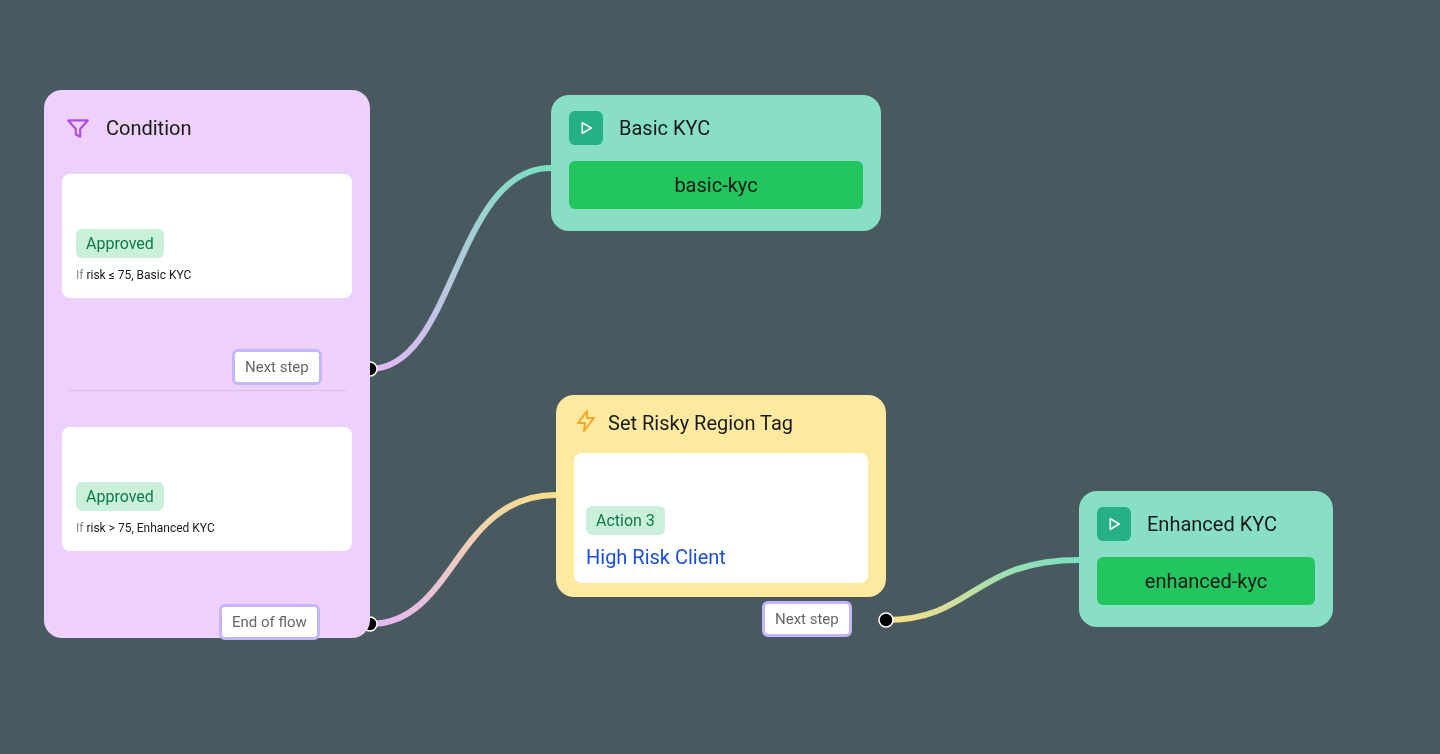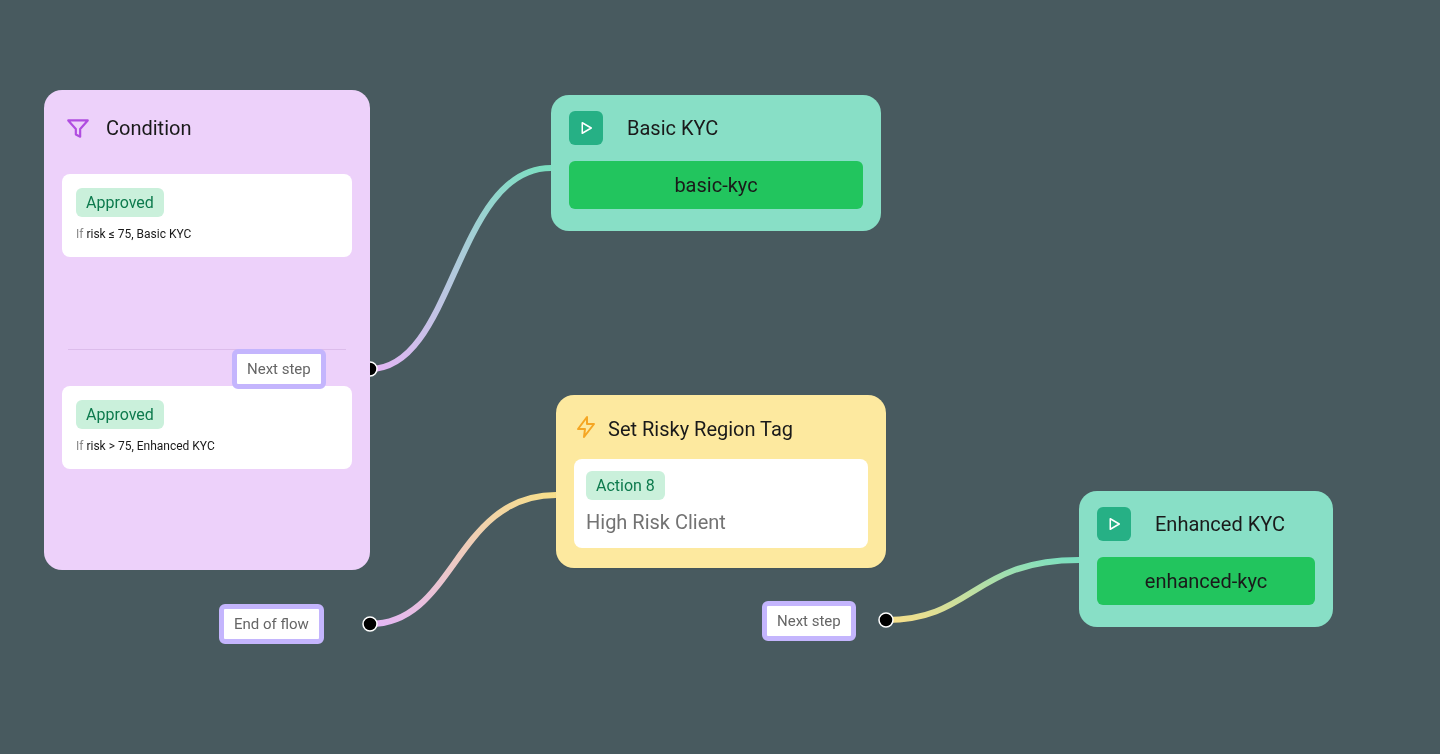--- a/index.html
+++ b/index.html
@@ -35,21 +35,21 @@
       position: absolute;
       border-radius: 18px;
       z-index: 2;
     }
 
     
     .node-condition {
       left: 44px;
       top: 90px;
       width: 326px;
-      height: 480px;
+      height: 548px;
       background: #edd1fa;
       padding: 22px 18px 18px 18px;
     }
     .node-condition .node-header {
       display: flex;
       align-items: center;
       gap: 12px;
       margin-bottom: 30px;
     }
     .node-condition .icon-box {
@@ -67,50 +67,51 @@
     .cond-block {
       background: #fff;
       border-radius: 8px;
       padding: 14px 14px 16px 14px;
     }
     .pill {
       display: inline-block;
       font-size: 16px;
       padding: 5px 10px;
       border-radius: 6px;
+      margin-top: 41px;
     }
     .pill-green { background: #caf0db; color: #0d7a4d; }
     .cond-text {
       margin-top: 10px;
       font-size: 12px;
       color: #1a1a1a;
     }
     .cond-text .if { color: #888; }
     .port-badge {
       position: absolute;
       background: #fff;
-      border: 5px solid #c4b5fd;
+      border: 3px solid #c4b5fd;
       border-radius: 6px;
       font-size: 15px;
       color: #666;
       padding: 6px 10px;
       z-index: 3;
     }
     .divider {
       border: none;
       border-top: 1px solid #dcbceb;
       margin: 0 6px;
     }
 
     
     .node-teal {
       background: #88dfc6;
       padding: 16px 18px 22px 18px;
     }
-    .node-teal .node-header { display:flex; align-items:center; gap:24px; margin-bottom: 16px; }
+    .node-teal .node-header { display:flex; align-items:center; gap:16px; margin-bottom: 16px; }
     .play-box {
       width: 34px; height: 34px;
       background: #26b085;
       border-radius: 6px;
       display:flex;align-items:center;justify-content:center;
     }
     .node-teal .title {
       font-size: 20px;
       font-weight: 400;
       color: #1a1a1a;
@@ -120,33 +121,33 @@
       border-radius: 6px;
       padding: 12px 14px;
       text-align: center;
       font-size: 20px;
       color: #1a1a1a;
     }
 
     
     .node-yellow {
       background: #fde99f;
-      padding: 20px 18px;
+      padding: 14px 18px;
       border-radius: 18px;
       box-shadow: 0 1px 2px rgba(0,0,0,0.06);
     }
     .node-yellow .node-header { display:flex; align-items:center; gap:10px; margin-bottom: 16px; }
     .node-yellow .title { font-size: 20px; color: #1a1a1a; }
     .action-card {
       background: #fff;
       border-radius: 8px;
       padding: 12px 12px 14px 12px;
     }
     .action-card .pill-green { color:#0d7a4d; }
-    .action-text { margin-top: 10px; font-size: 20px; color:#737373; }
+    .action-text { margin-top: 10px; font-size: 20px; color:#1d4ed8; }
 
     
     #node-basic-kyc { left: 551px; top: 95px; width: 330px; }
     #node-set-risky { left: 556px; top: 395px; width: 330px; }
     #node-enhanced { left: 1079px; top: 491px; width: 254px; }
 
     #badge-next1 { left: 232px; top: 349px; }
     #badge-endflow { left: 219px; top: 604px; text-align: right; }
     #badge-next-risky { left: 762px; top: 601px; }
 
@@ -236,21 +237,21 @@
   <div id="node-set-risky" class="node node-yellow">
     <div class="node-header">
       <div>
         <svg width="24" height="24" viewBox="0 0 24 24">
             <path d="M13 2 L4 14 H11 L10 22 L20 9 H13 Z" fill="none" stroke="#f5a623" stroke-width="2" stroke-linejoin="round"></path>
           </svg>
       </div>
       <div class="title">Set Risky Region Tag</div>
     </div>
     <div class="action-card">
-      <span class="pill pill-green">Action 8</span>
+      <span class="pill pill-green">Action 3</span>
       <div class="action-text">High Risk Client</div>
     </div>
   </div>
   <div id="badge-next-risky" class="port-badge">Next step</div>
 
   <div id="node-enhanced" class="node node-teal">
     <div class="node-header">
       <div class="play-box">
         <svg width="18" height="18" viewBox="0 0 24 24">
             <path d="M7 5 L19 12 L7 19 Z" fill="none" stroke="#fff" stroke-width="2" stroke-linejoin="round"></path>

